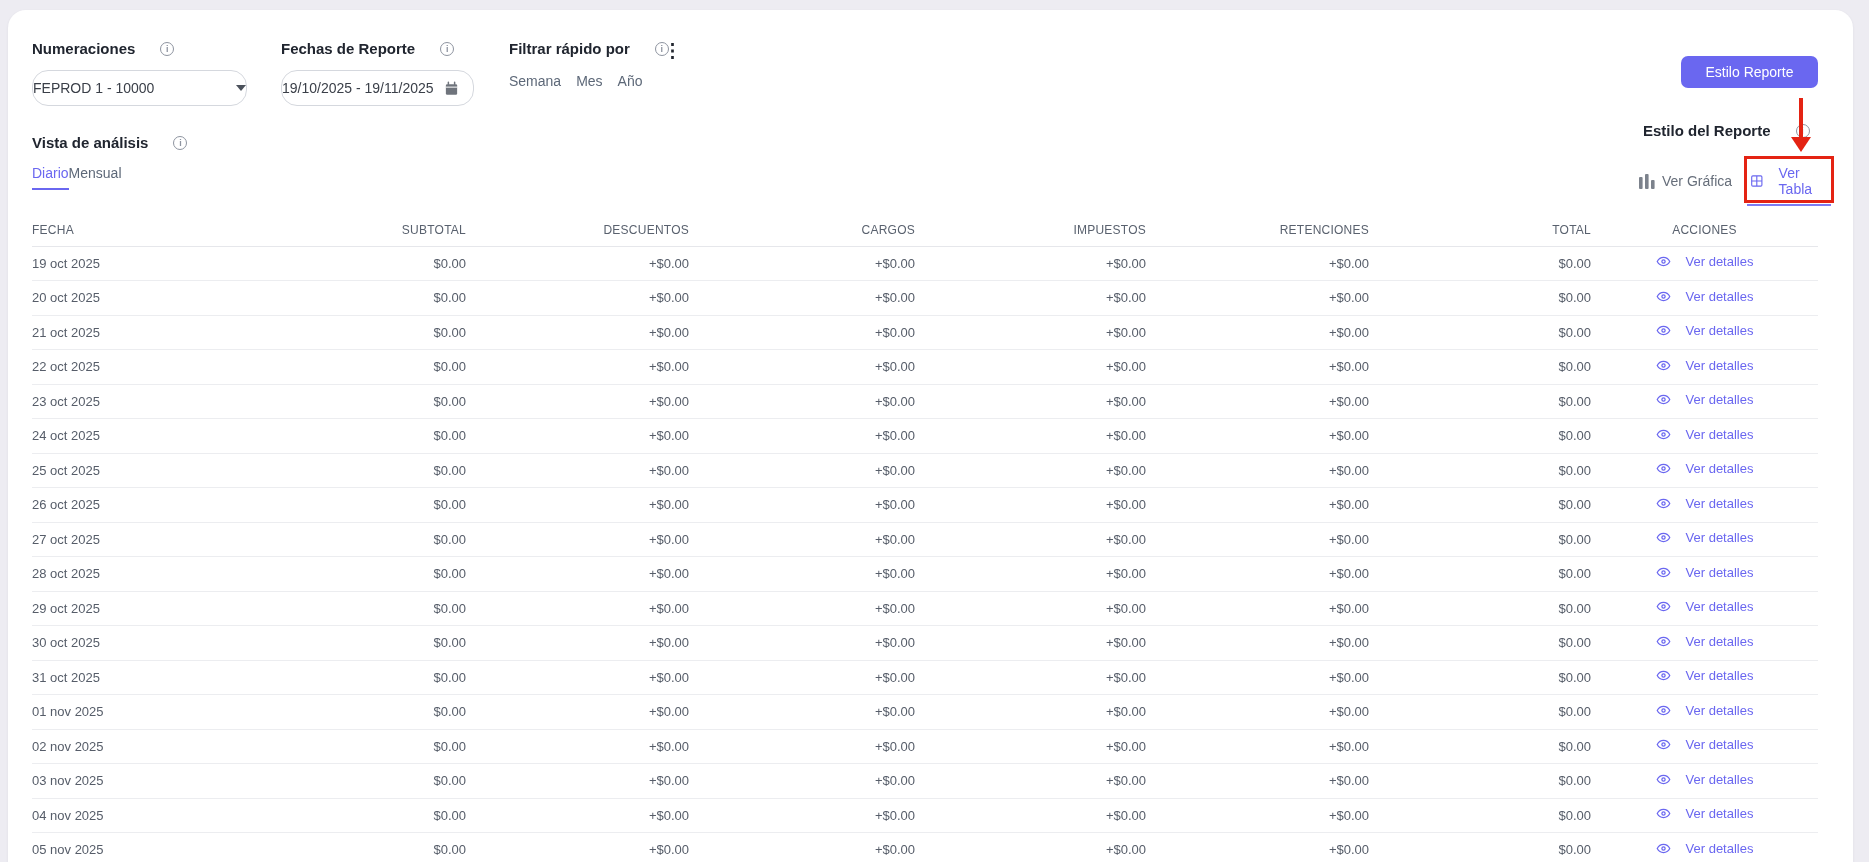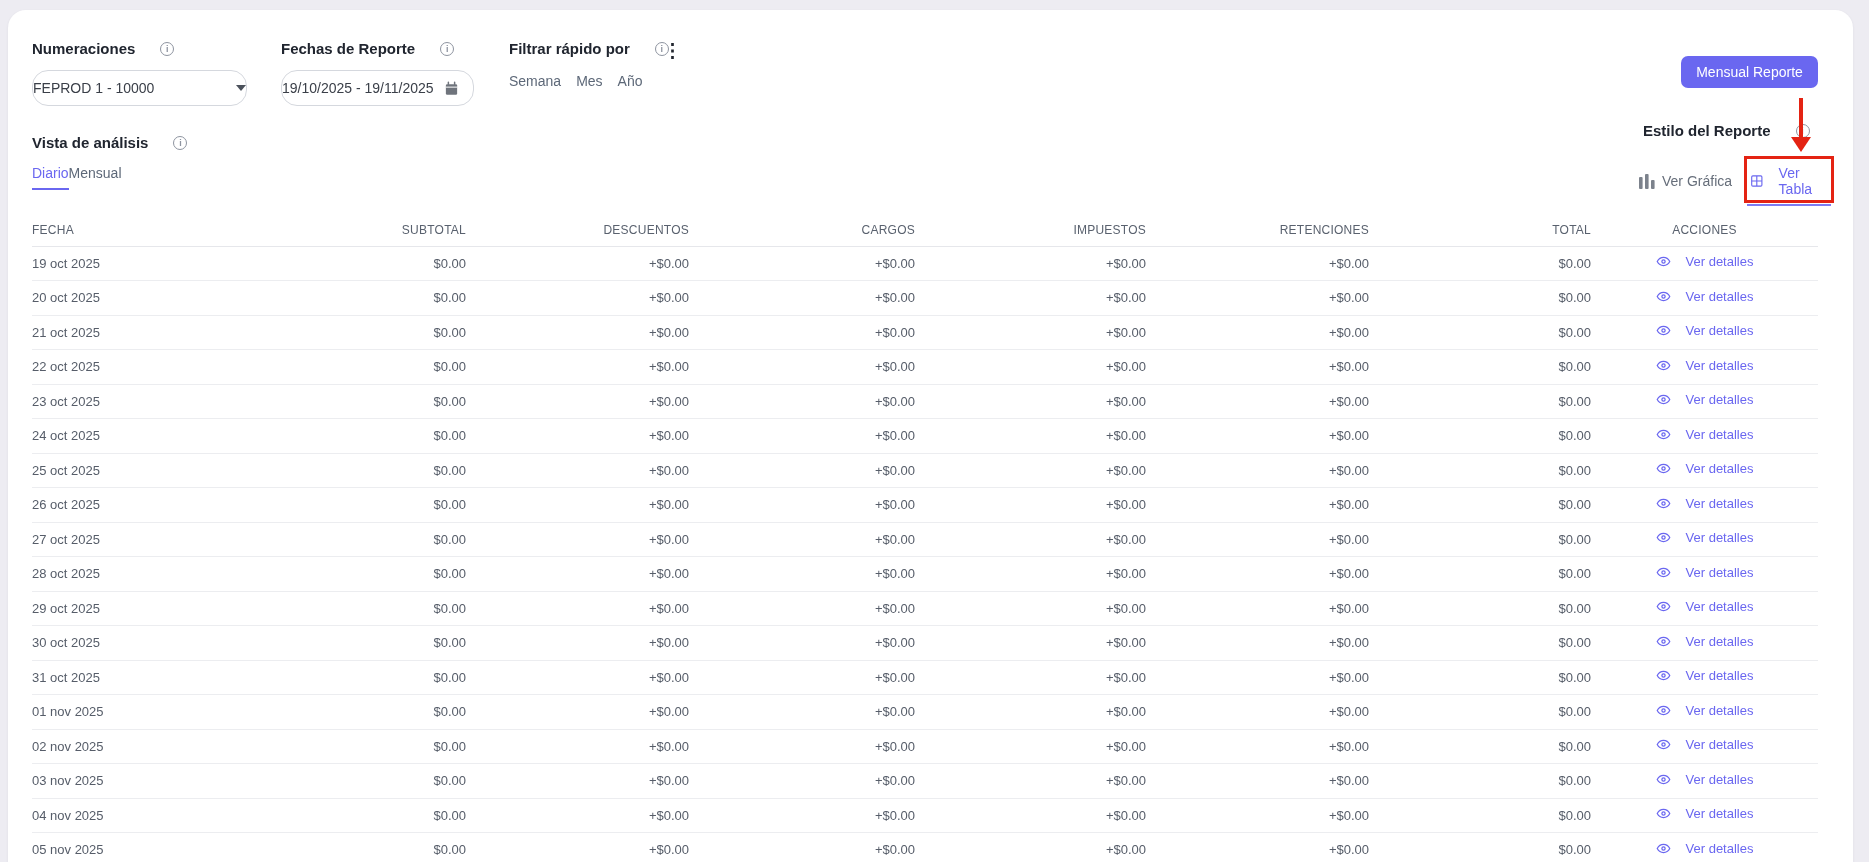--- a/index.html
+++ b/index.html
@@ -129,21 +129,21 @@
     </div>
     <div class="quick-links">
       <span>Semana</span>
       <span>Mes</span>
       <span>Año</span>
     </div>
   </div>
 
   <div class="abs kebab" style="left:655px; top:31px;">⋮</div>
 
-  <button class="abs btn-primary">Mensual Reporte</button>
+  <button class="abs btn-primary">Estilo Reporte</button>
 
   <div class="abs" style="left:24px; top:124px;">
     <div class="group-label">
       <span>Vista de análisis</span>
       <i class="info-icon">i</i>
     </div>
     <div class="tabs">
       <span class="tab active">Diario</span>
       <span class="tab">Mensual</span>
     </div>

